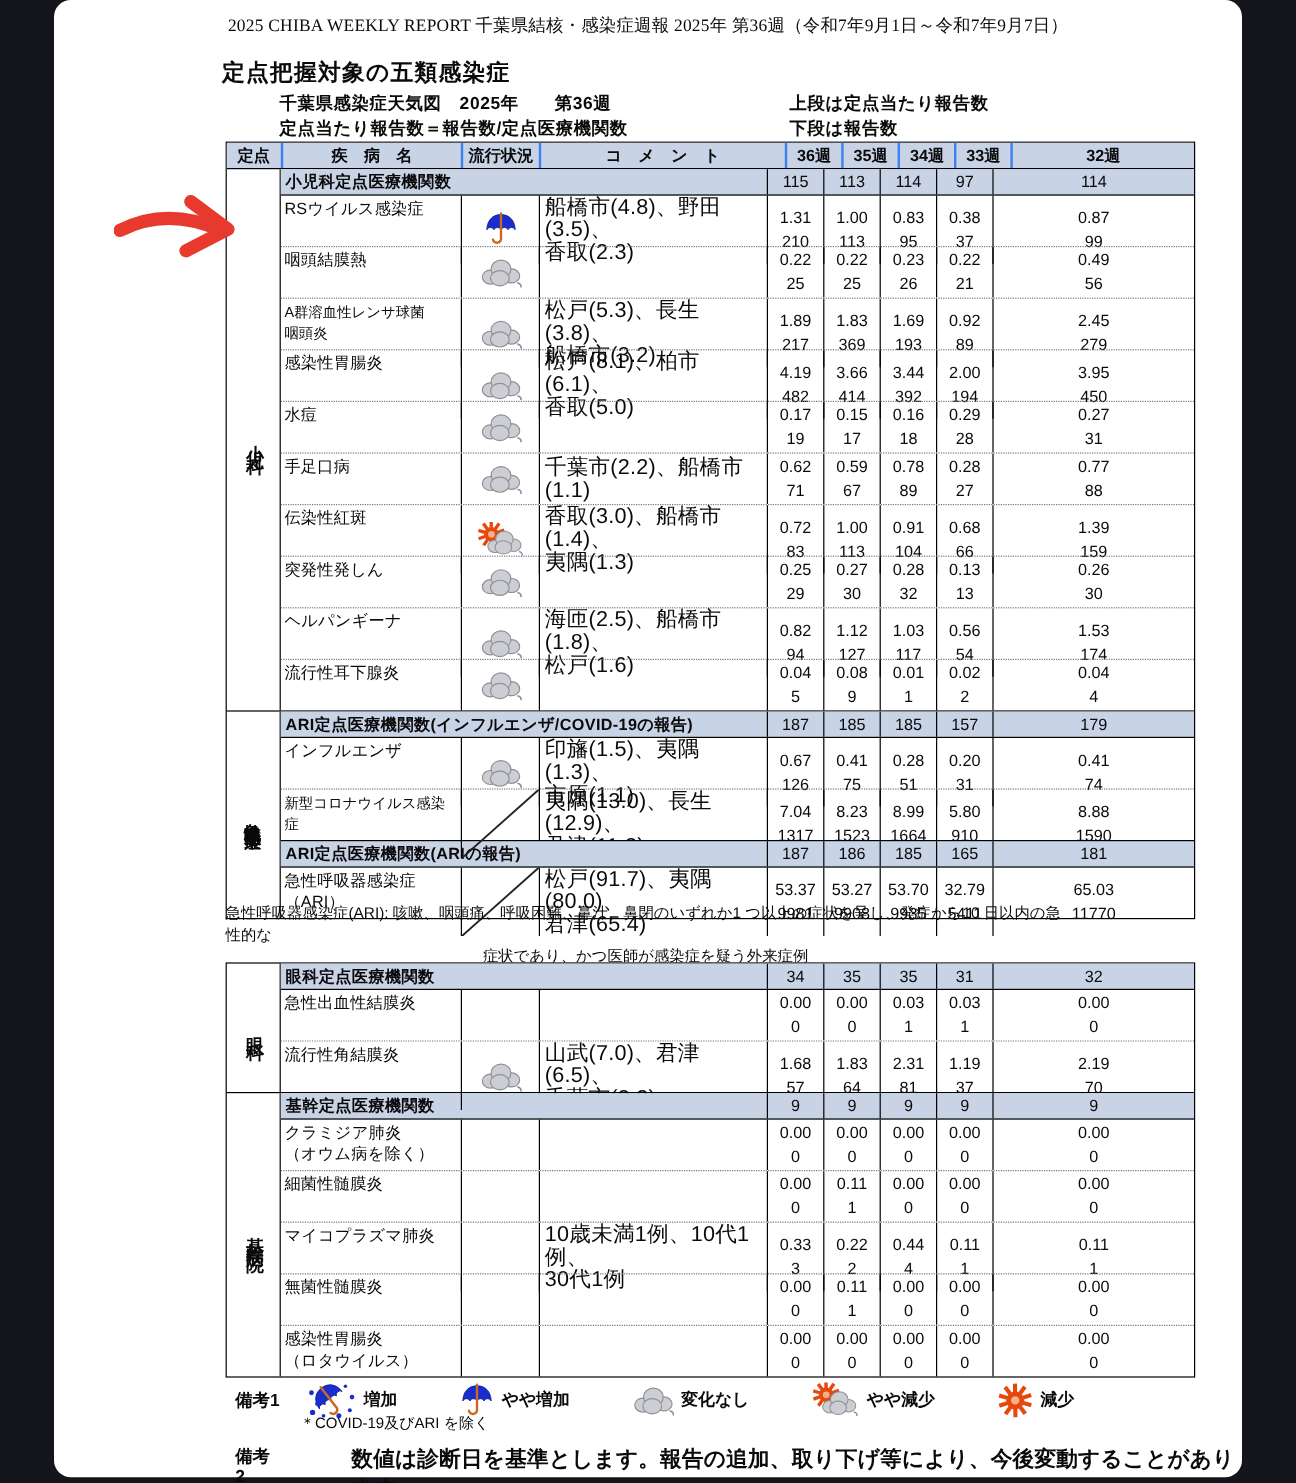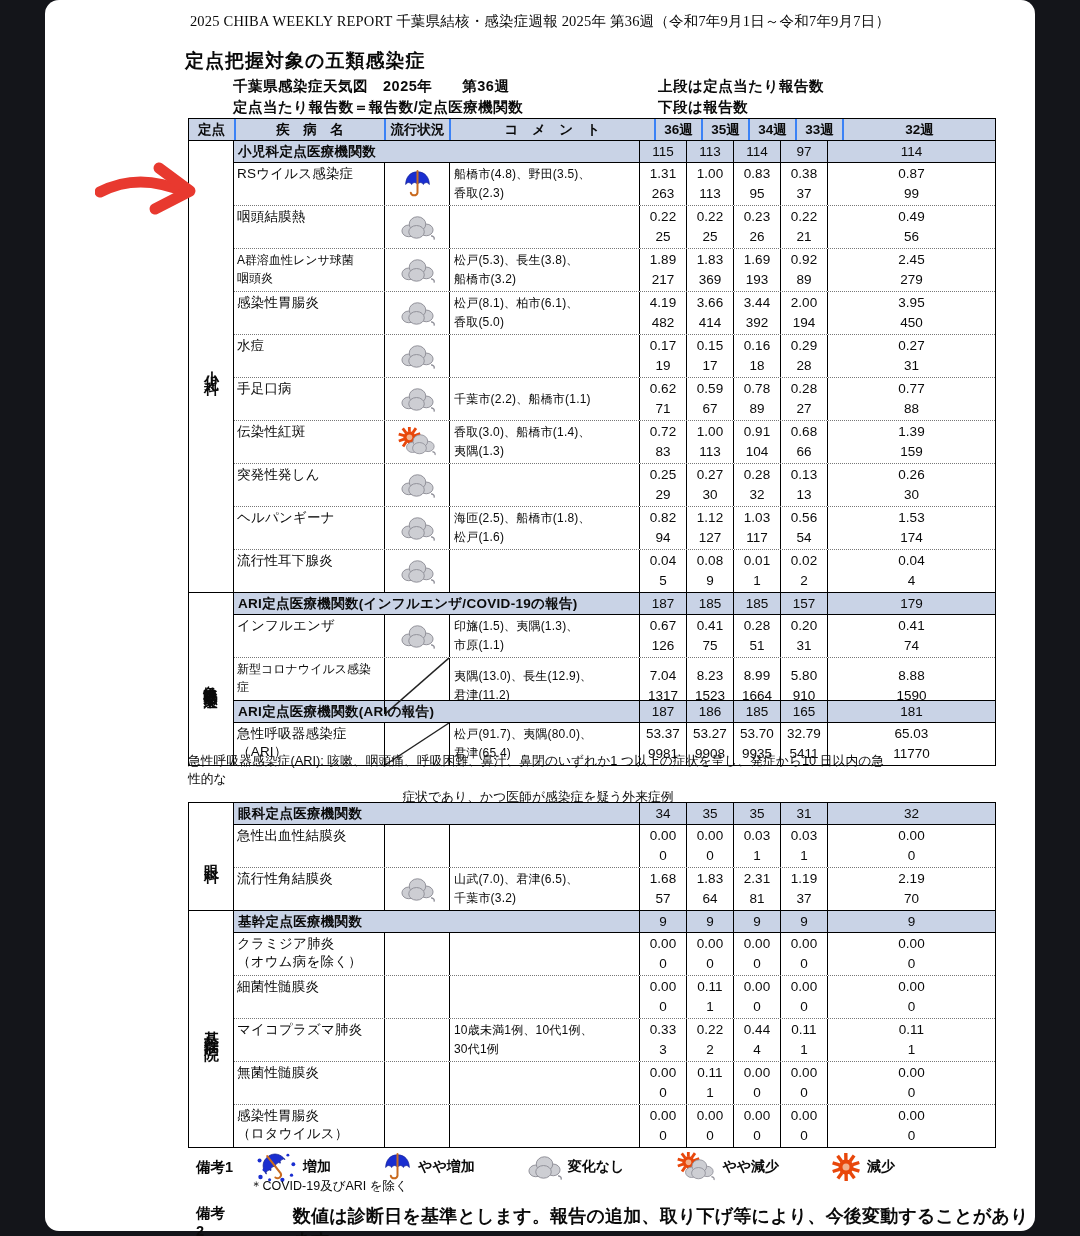--- a/index.html
+++ b/index.html
@@ -31,21 +31,21 @@
   .d-row + .d-row{border-top:1px dotted #777;}
   .sec-label{display:flex;align-items:center;padding-left:4px;font-size:13.5px;font-weight:600;letter-spacing:0.3px;}
   .sec-row .wk{display:flex;align-items:center;justify-content:center;font-size:13.5px;border-left:1px solid #000;box-sizing:border-box;}
   .d-row{display:grid;grid-template-columns:150px 65px 190px 47px 47px 47px 47px 1fr;height:42px;}
   .d-row .cell{border-left:1px solid #000;box-sizing:border-box;}
   .d-row .cell:first-child{border-left:none;}
   .name{padding:2px 2px 0 3px;font-size:13.5px;line-height:18px;letter-spacing:0.2px;}
   .name.sm{font-size:12px;letter-spacing:0;}
   .icon-cell{position:relative;display:flex;align-items:center;justify-content:center;}
   .slash-svg{position:absolute;inset:0;width:100%;height:100%;}
-  .comment{display:flex;flex-direction:column;justify-content:center;padding-left:4px;font-size:12px;line-height:19px;letter-spacing:0.2px;}
+  .comment{display:flex;flex-direction:column;justify-content:center;padding-left:4px;font-size:18px;line-height:19px;letter-spacing:0.2px;}
   .d-row .wk{display:flex;flex-direction:column;align-items:center;justify-content:center;font-size:13.5px;}
   .d-row .wk div{line-height:20px;}
 
   .ari-note{left:143px;top:752px;width:700px;font-size:12.8px;line-height:18px;}
   .ari-note .l2{text-align:center;}
 
   .legend{left:151px;top:1146px;display:flex;align-items:center;height:42px;}
   .legend .bk{font-size:14.5px;font-weight:bold;margin-right:22px;}
   .lg-item{display:flex;align-items:center;margin-right:52px;}
   .lg-icon{display:flex;align-items:center;justify-content:center;margin-right:6px;}
@@ -106,21 +106,21 @@
                   <path d="M16 3 C7 3 3 10 3 17 A3.3 2.6 0 0 1 9.5 17 A3.3 2.6 0 0 1 16 17 A3.3 2.6 0 0 1 22.5 17 A3.3 2.6 0 0 1 29 17 C29 10 25 3 16 3 Z" fill="#1a2ed0" stroke="#111f96" stroke-width="0.8"></path>
                   <path d="M16 2 L16 26 A3.8 3.8 0 0 1 8.6 26" fill="none" stroke="#c96a1e" stroke-width="2.2" stroke-linecap="round"></path>
                 </svg>
               </div>
     <div class="cell comment">
                 <div>船橋市(4.8)、野田(3.5)、</div>
                 <div>香取(2.3)</div>
               </div>
     <div class="cell wk">
                 <div>1.31</div>
-                <div>263</div>
+                <div>210</div>
               </div>
     <div class="cell wk">
                 <div>1.00</div>
                 <div>113</div>
               </div>
     <div class="cell wk">
                 <div>0.83</div>
                 <div>95</div>
               </div>
     <div class="cell wk">

